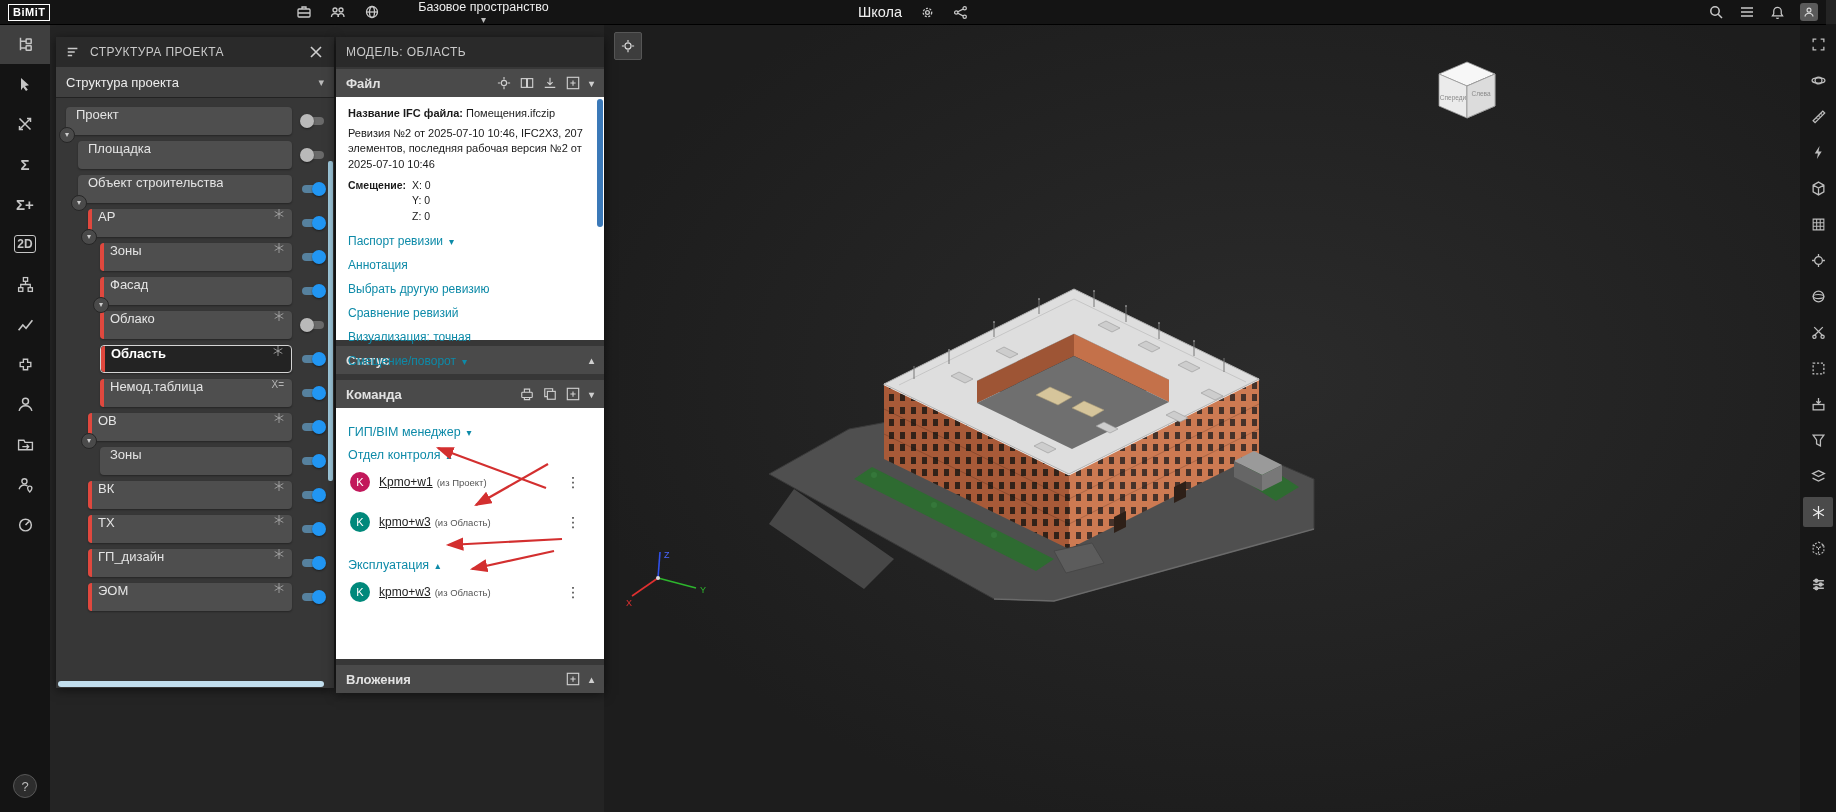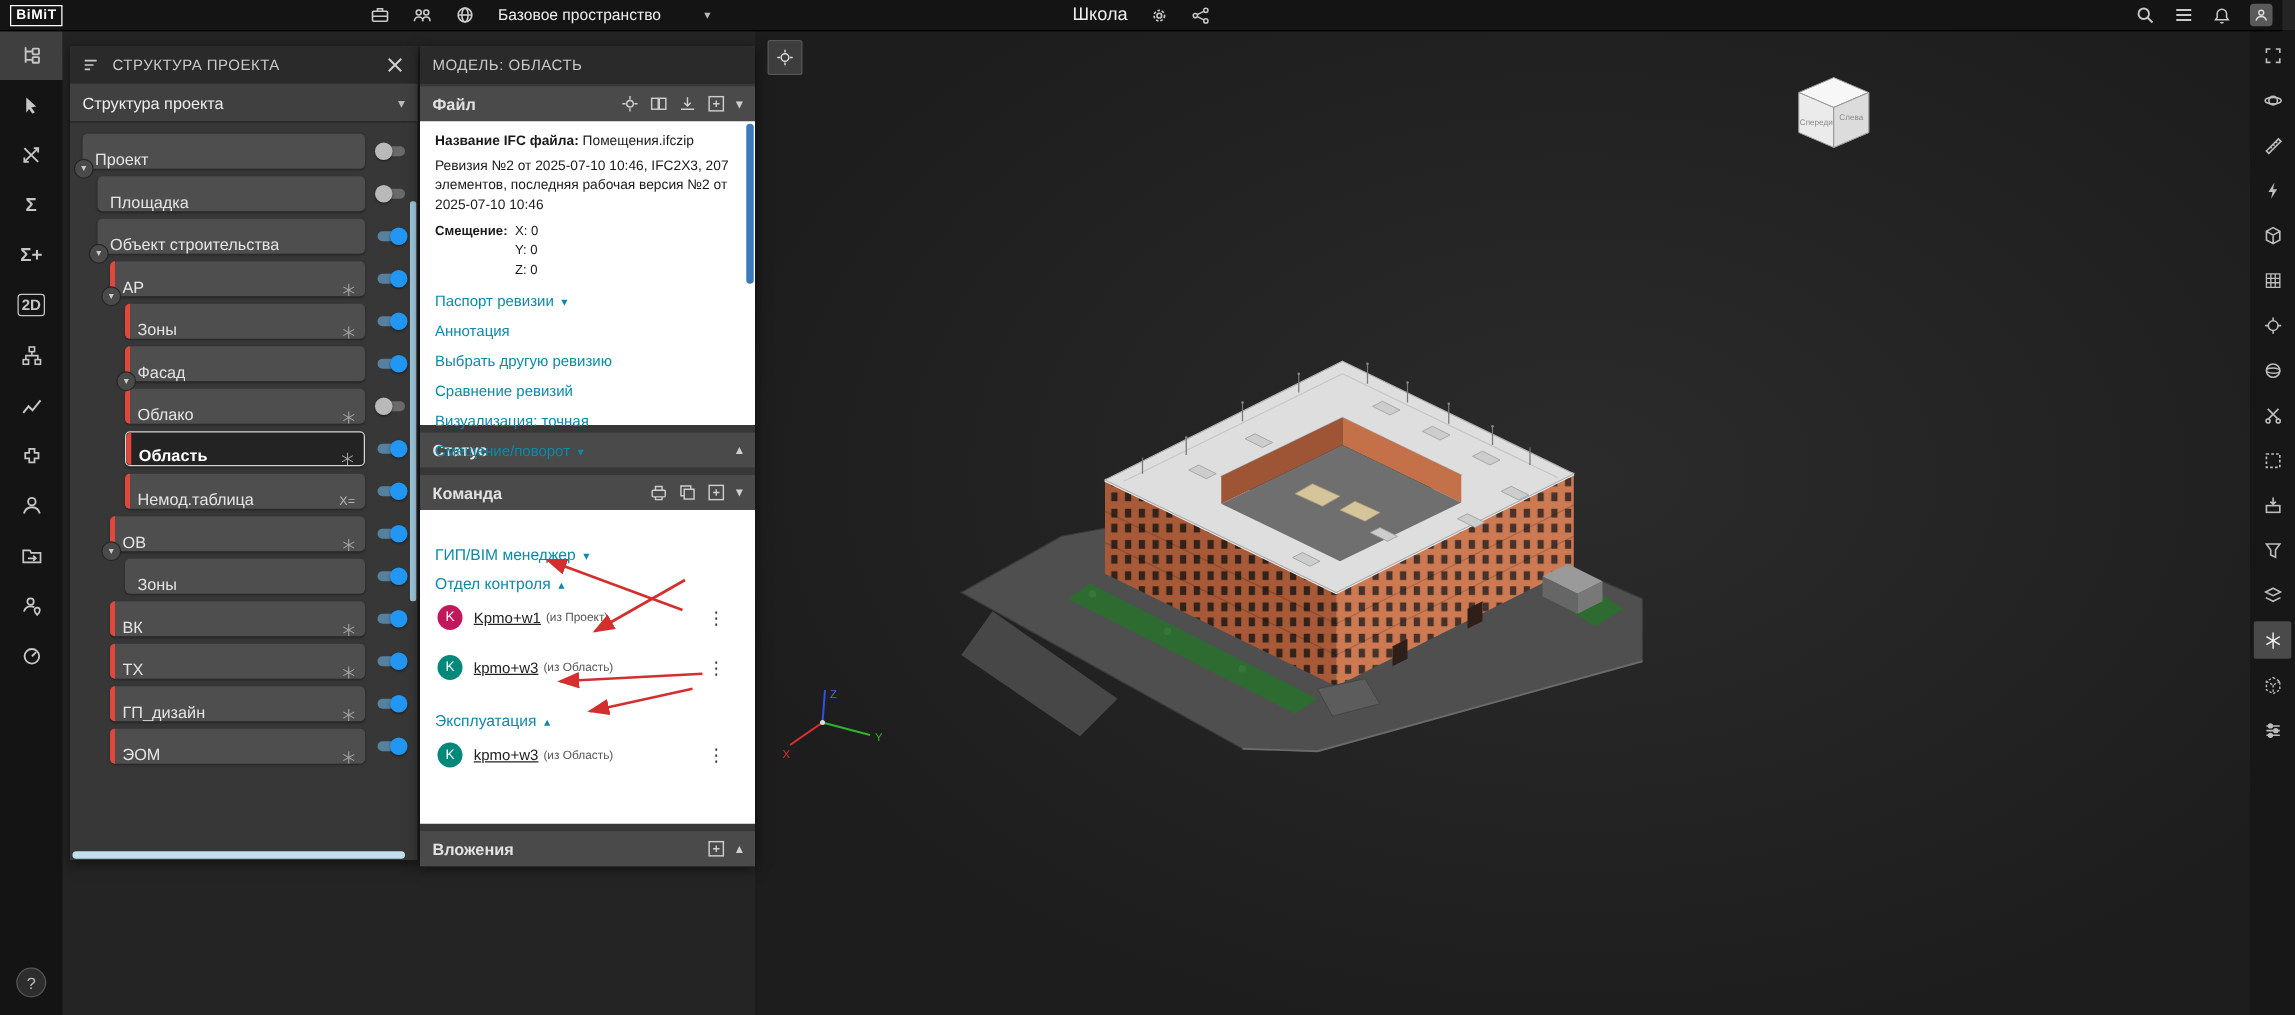--- a/index.html
+++ b/index.html
@@ -9,21 +9,21 @@
   svg{display:block}
 
   
   #topbar{position:absolute;top:0;left:0;right:10px;height:24px;background:#141414;display:flex;
           align-items:center;color:#ddd;z-index:30;border-bottom:1px solid #000;}
   .logo{margin-left:8px;border:1px solid #fff;color:#fff;font-weight:bold;font-size:11px;
         padding:0 4px;line-height:15px;letter-spacing:.5px;cursor:pointer;}
   .tb-tools{display:flex;gap:18px;margin-left:246px;align-items:center;}
   .tb-btn{background:none;border:none;padding:0;cursor:pointer;color:#c9c9c9;display:flex;align-items:center;}
   .workspace{display:flex;align-items:center;margin-left:18px;width:170px;justify-content:space-between;
-             font-size:12.5px;color:#eee;cursor:pointer;}
+             font-size:12.5px;color:#eee;cursor:pointer;flex-direction:column;}
   .workspace .car{font-size:10px;color:#bbb}
   .tb-center{position:absolute;left:50%;transform:translateX(-50%);display:flex;align-items:center;gap:18px;}
   .tb-title{font-size:14.5px;color:#efefef;}
   .tb-right{margin-left:auto;display:flex;gap:15px;align-items:center;margin-right:8px;}
   .avatar-box{width:18px;height:18px;background:#5a5a5a;border-radius:3px;display:flex;align-items:center;justify-content:center;}
 
   
   #lrail{position:absolute;top:24px;left:0;width:50px;bottom:0;background:#141414;display:flex;
          flex-direction:column;align-items:center;z-index:20;}
   .lr-btn{width:50px;height:40px;display:flex;align-items:center;justify-content:center;color:#c6c6c6;
@@ -41,21 +41,21 @@
           font-size:12px;letter-spacing:.4px;flex:0 0 auto;}
   .p-head .ttl{margin-left:10px}
   .x-btn{margin-left:auto;background:none;border:none;color:#cfcfcf;cursor:pointer;padding:2px;display:flex}
   .s-dd{height:30px;background:#404040;border-bottom:1px solid #222;display:flex;align-items:center;
         padding:0 10px;color:#ececec;font-size:13px;flex:0 0 auto;cursor:pointer;}
   .s-dd .car{margin-left:auto;color:#bbb;font-size:11px}
   #tree{flex:1;position:relative;padding-top:9px;overflow:hidden;}
   .trow{display:flex;align-items:center;height:28px;margin-bottom:6px;margin-right:8px;position:relative;}
   .ind0{margin-left:10px}.ind1{margin-left:22px}.ind2{margin-left:32px}
   .ind3{margin-left:44px}.ind4{margin-left:54px}
-  .pill{flex:1;height:28px;background:#4e4e4e;border-radius:4px;display:flex;align-items:flex-end;
+  .pill{flex:1;height:28px;background:#4e4e4e;border-radius:4px;display:flex;align-items:flex-start;
         padding:0 8px 0 10px;color:#e4e4e4;font-size:13px;position:relative;cursor:pointer;
         box-shadow:0 1px 2px rgba(0,0,0,.35);box-sizing:border-box;min-width:0;}
   .pill.red::before{content:"";position:absolute;left:0;top:0;bottom:0;width:4px;background:#e0483e;
         border-radius:4px 0 0 4px;}
   .pill.sel{background:#232323;border:1px solid #d4d4d4;color:#fff;font-weight:bold;}
   .tlabel{white-space:nowrap;overflow:hidden;text-overflow:ellipsis}
   .micon{margin-left:auto;color:#a9a9a9;display:flex;padding-left:6px}
   .xeq{margin-left:auto;color:#b5b5b5;font-size:10px;padding-left:6px}
   .exp{position:absolute;left:-7px;bottom:-8px;width:14px;height:14px;border-radius:50%;background:#4a4a4a;
        border:1px solid #262626;color:#ccc;font-size:8px;display:flex;align-items:center;justify-content:center;
@@ -82,21 +82,21 @@
   .ic-btn{background:none;border:none;padding:0;color:#cfcfcf;cursor:pointer;display:flex;}
   .file-body{background:#fff;color:#1a1a1a;padding:10px 12px 8px;font-size:11px;position:relative;
              height:243px;box-sizing:border-box;flex:0 0 auto;}
   .fb-line{margin-bottom:7px;}
   .fb-rev{line-height:1.4;margin-bottom:6px;}
   .fb-off{font-size:10.5px;line-height:1.45;display:flex;}
   .off-col{margin-left:6px;}
   .f-link{display:block;color:#0d8aa8;font-size:12px;margin-top:10px;cursor:pointer;}
   .f-link .car{font-size:10px;margin-left:6px;}
   .fb-scroll{position:absolute;right:1px;top:2px;width:6px;height:128px;background:#3b79b8;border-radius:3px;cursor:pointer;}
-  .team-body{background:#fff;flex:1;position:relative;padding-top:20px;overflow:hidden;}
+  .team-body{background:#fff;flex:1;position:relative;padding-top:8px;overflow:hidden;}
   .grp{padding:9px 12px 0;color:#0d8aa8;font-size:12.5px;cursor:pointer;}
   .grp .car{font-size:10px;margin-left:6px;}
   .mem{display:flex;align-items:center;padding:10px 10px 10px 14px;}
   .ava{width:20px;height:20px;border-radius:50%;color:#fff;font-size:11px;display:flex;align-items:center;
        justify-content:center;flex:0 0 auto;}
   .mname{margin-left:9px;font-size:12px;color:#222;text-decoration:underline;}
   .morig{margin-left:4px;font-size:9.5px;color:#555;}
   .dots{margin-left:auto;margin-right:14px;color:#333;font-size:14px;cursor:pointer;}
   .arrows{position:absolute;inset:0;pointer-events:none;}
 

